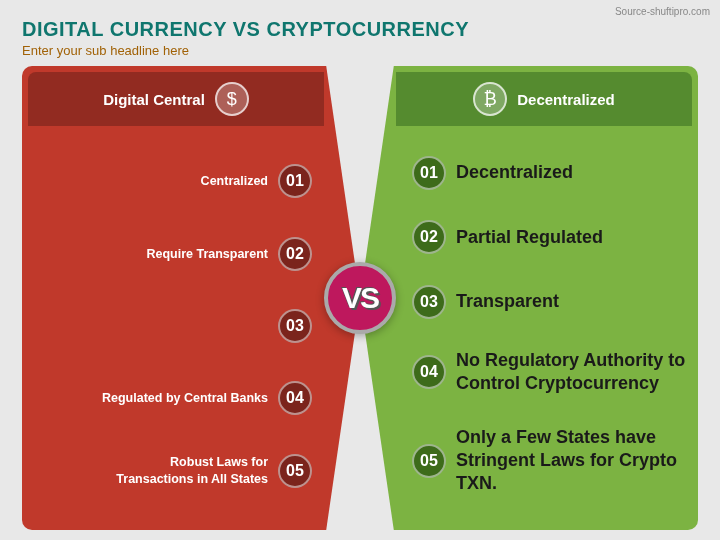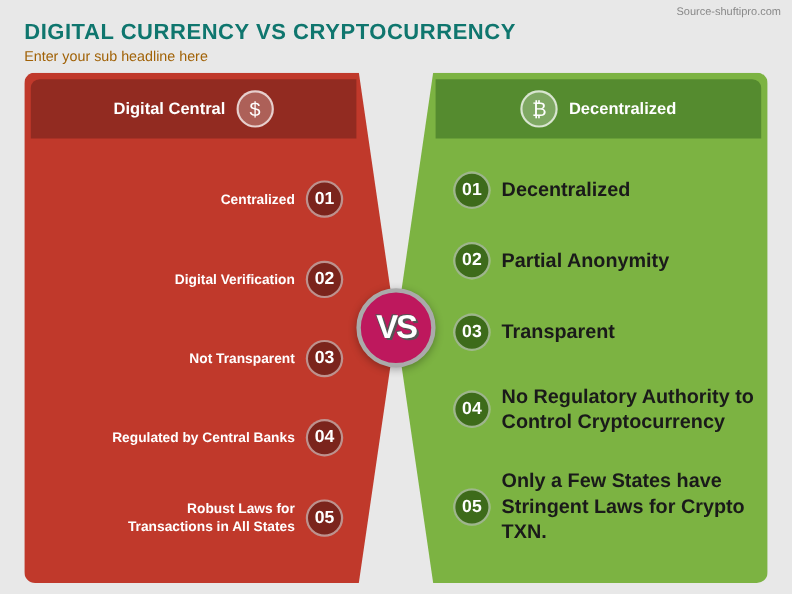--- a/index.html
+++ b/index.html
@@ -201,25 +201,24 @@
         <span class="header-label">Digital Central</span>
         <div class="header-icon">$</div>
       </div>
       <div class="items-list">
 
       <div class="left-item">
       <span class="left-item-text">Centralized</span>
       <div class="num-badge">01</div>
     </div>
           <div class="left-item">
-      <span class="left-item-text">Digital Verification</span>
+      <span class="left-item-text">Require Transparent</span>
       <div class="num-badge">02</div>
     </div>
           <div class="left-item">
-      <span class="left-item-text">Not Transparent</span>
       <div class="num-badge">03</div>
     </div>
           <div class="left-item">
       <span class="left-item-text">Regulated by Central Banks</span>
       <div class="num-badge">04</div>
     </div>
           <div class="left-item">
       <span class="left-item-text">Robust Laws for<br>Transactions in All States</span>
       <div class="num-badge">05</div>
     </div>
@@ -236,21 +235,21 @@
         <span class="header-label">Decentralized</span>
       </div>
       <div class="items-list">
 
       <div class="right-item">
       <div class="num-badge">01</div>
       <span class="right-item-text">Decentralized</span>
     </div>
           <div class="right-item">
       <div class="num-badge">02</div>
-      <span class="right-item-text">Partial Anonymity</span>
+      <span class="right-item-text">Partial Regulated</span>
     </div>
           <div class="right-item">
       <div class="num-badge">03</div>
       <span class="right-item-text">Transparent</span>
     </div>
           <div class="right-item">
       <div class="num-badge">04</div>
       <span class="right-item-text">No Regulatory Authority to<br>Control Cryptocurrency</span>
     </div>
           <div class="right-item">

